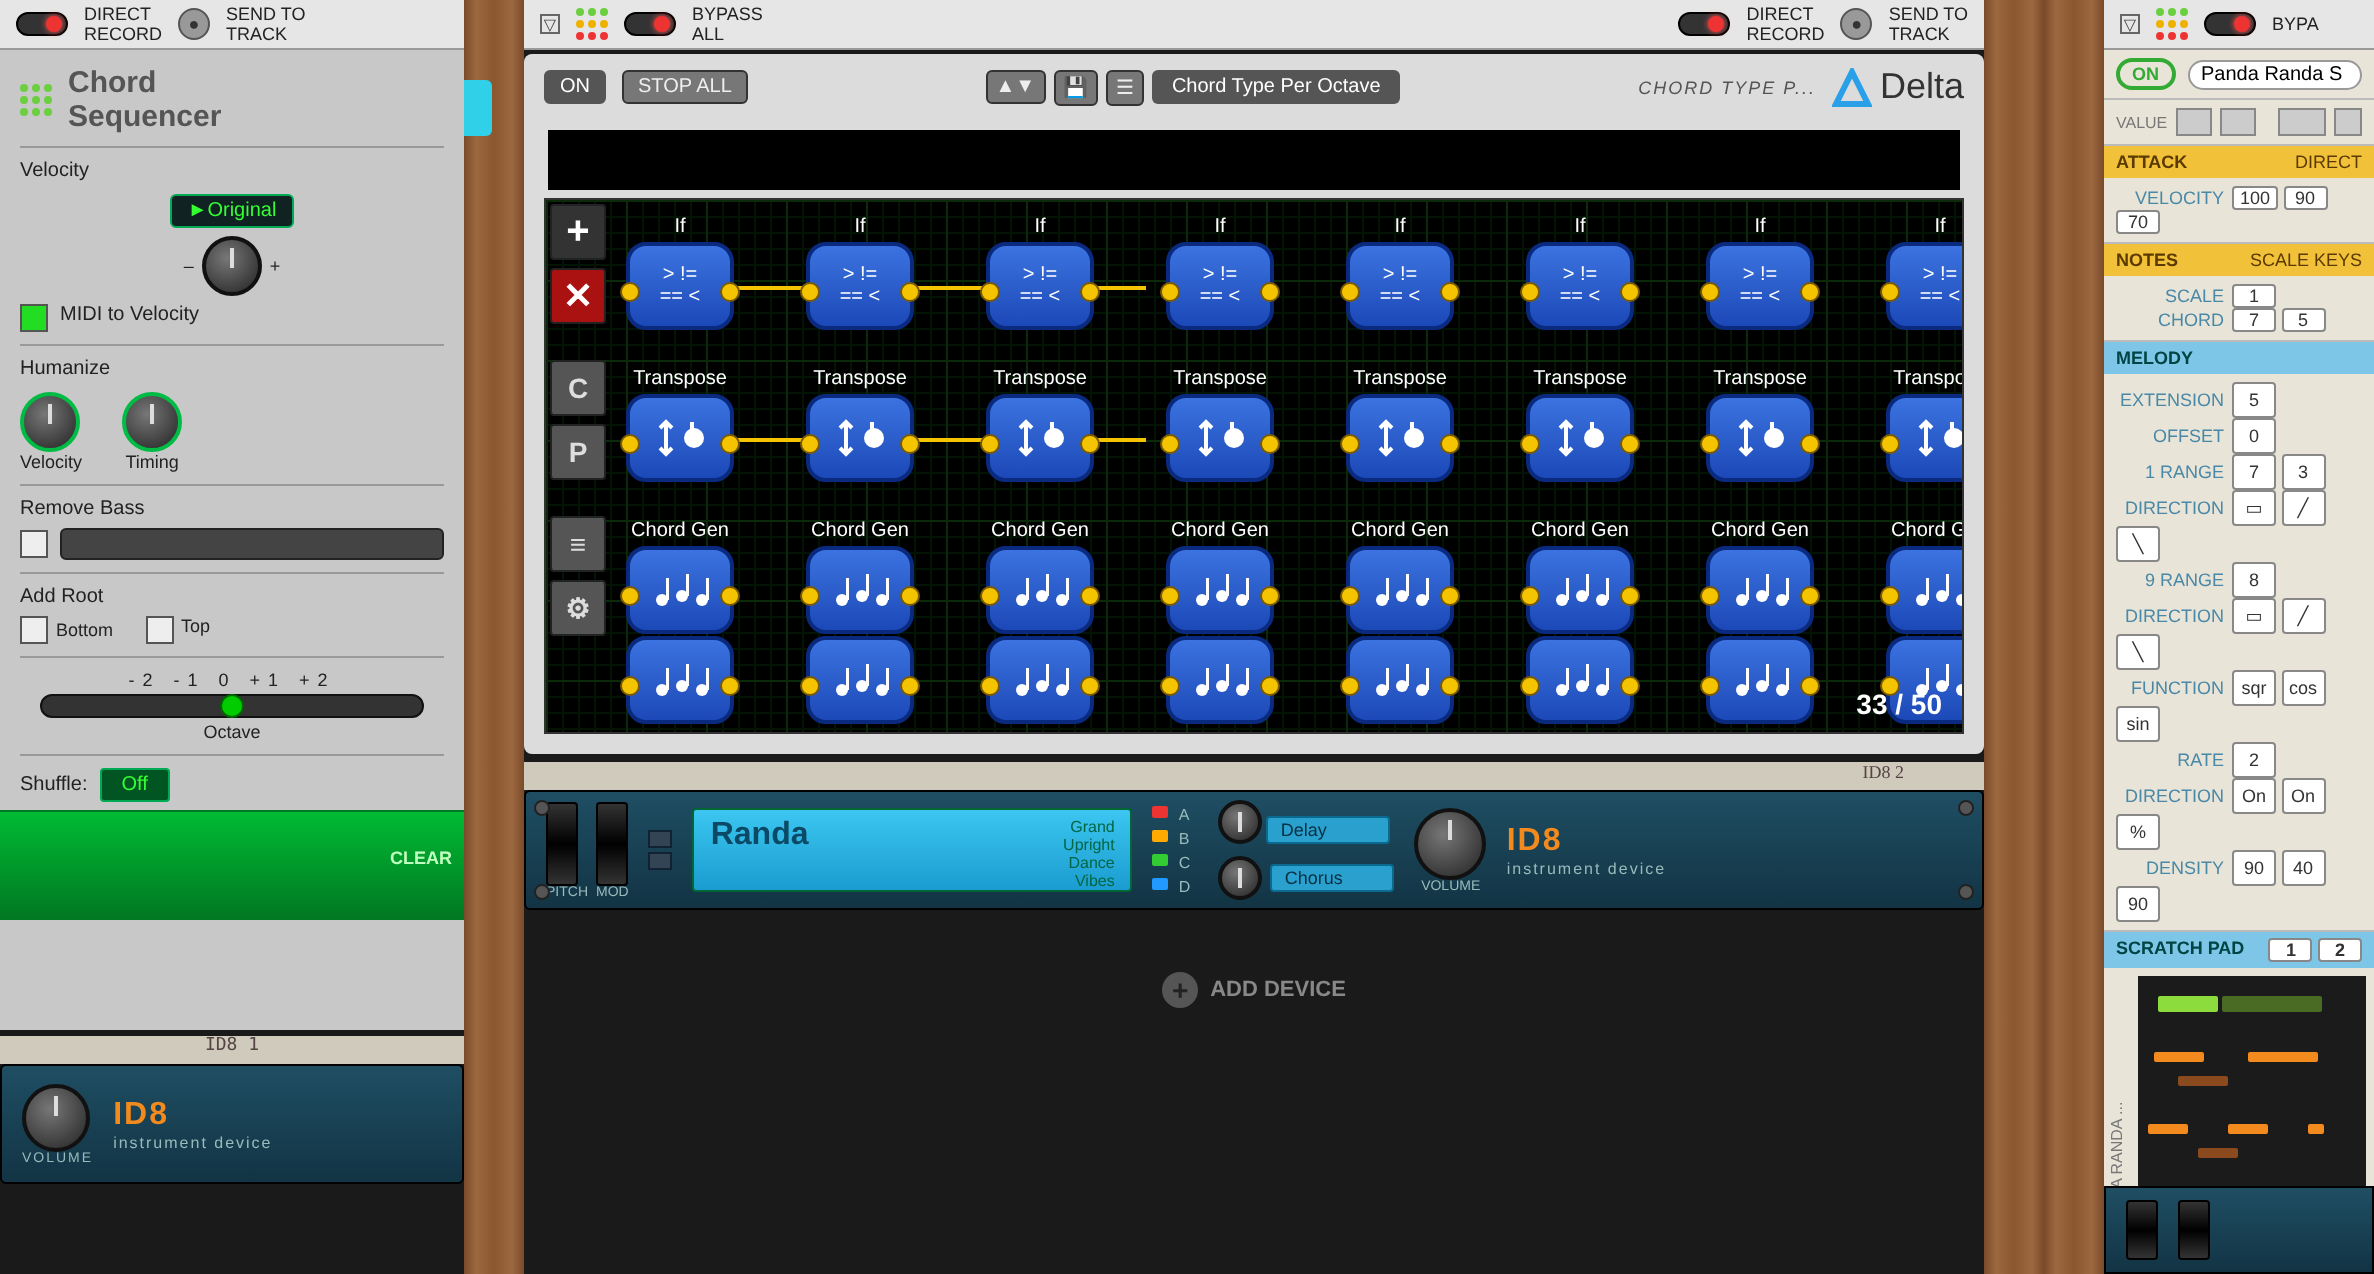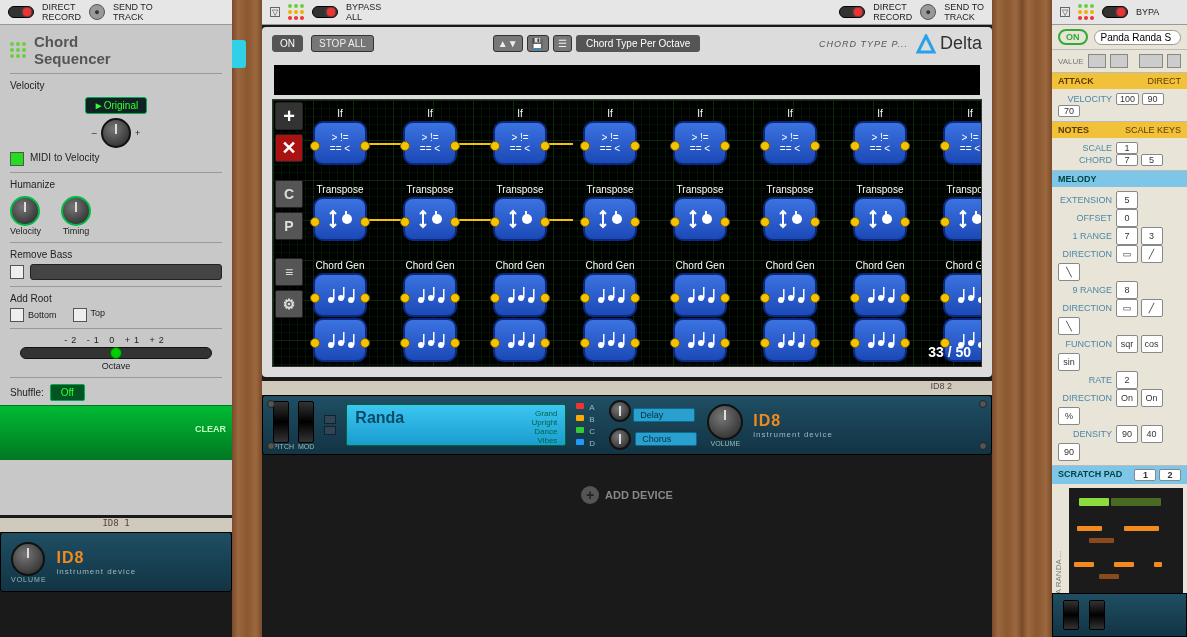--- a/index.html
+++ b/index.html
@@ -619,21 +619,21 @@
           <div class="toolbtn">C</div>
           <div class="toolbtn">P</div>
           <div style="height:10px"></div>
           <div class="toolbtn">≡</div>
           <div class="toolbtn">⚙</div>
         </div>
         <div class="status">33 / 50</div>
       </div>
     </div>
 
-    <div style="background:#cfcabb;height:14px;text-align:right;padding-right:40px;font-size:9px;color:#544;font-family:Liberation Sans, sans-serif;margin-top:4px">ID8 2</div>
+    <div style="background:#cfcabb;height:14px;text-align:right;padding-right:40px;font-size:9px;color:#544;font-family:Liberation Serif, serif;margin-top:4px">ID8 2</div>
     <div class="id8">
       <span class="screw" style="top:4px;left:4px"></span>
         <span class="screw" style="bottom:4px;left:4px"></span>
       <span class="screw" style="top:4px;right:4px"></span>
         <span class="screw" style="bottom:4px;right:4px"></span>
       <div style="display:flex;gap:4px;align-items:flex-end">
         <div style="text-align:center">
             <div class="pitchwheel"></div>
             <div style="font-size:7px;color:#9bb">PITCH</div>
           </div>

